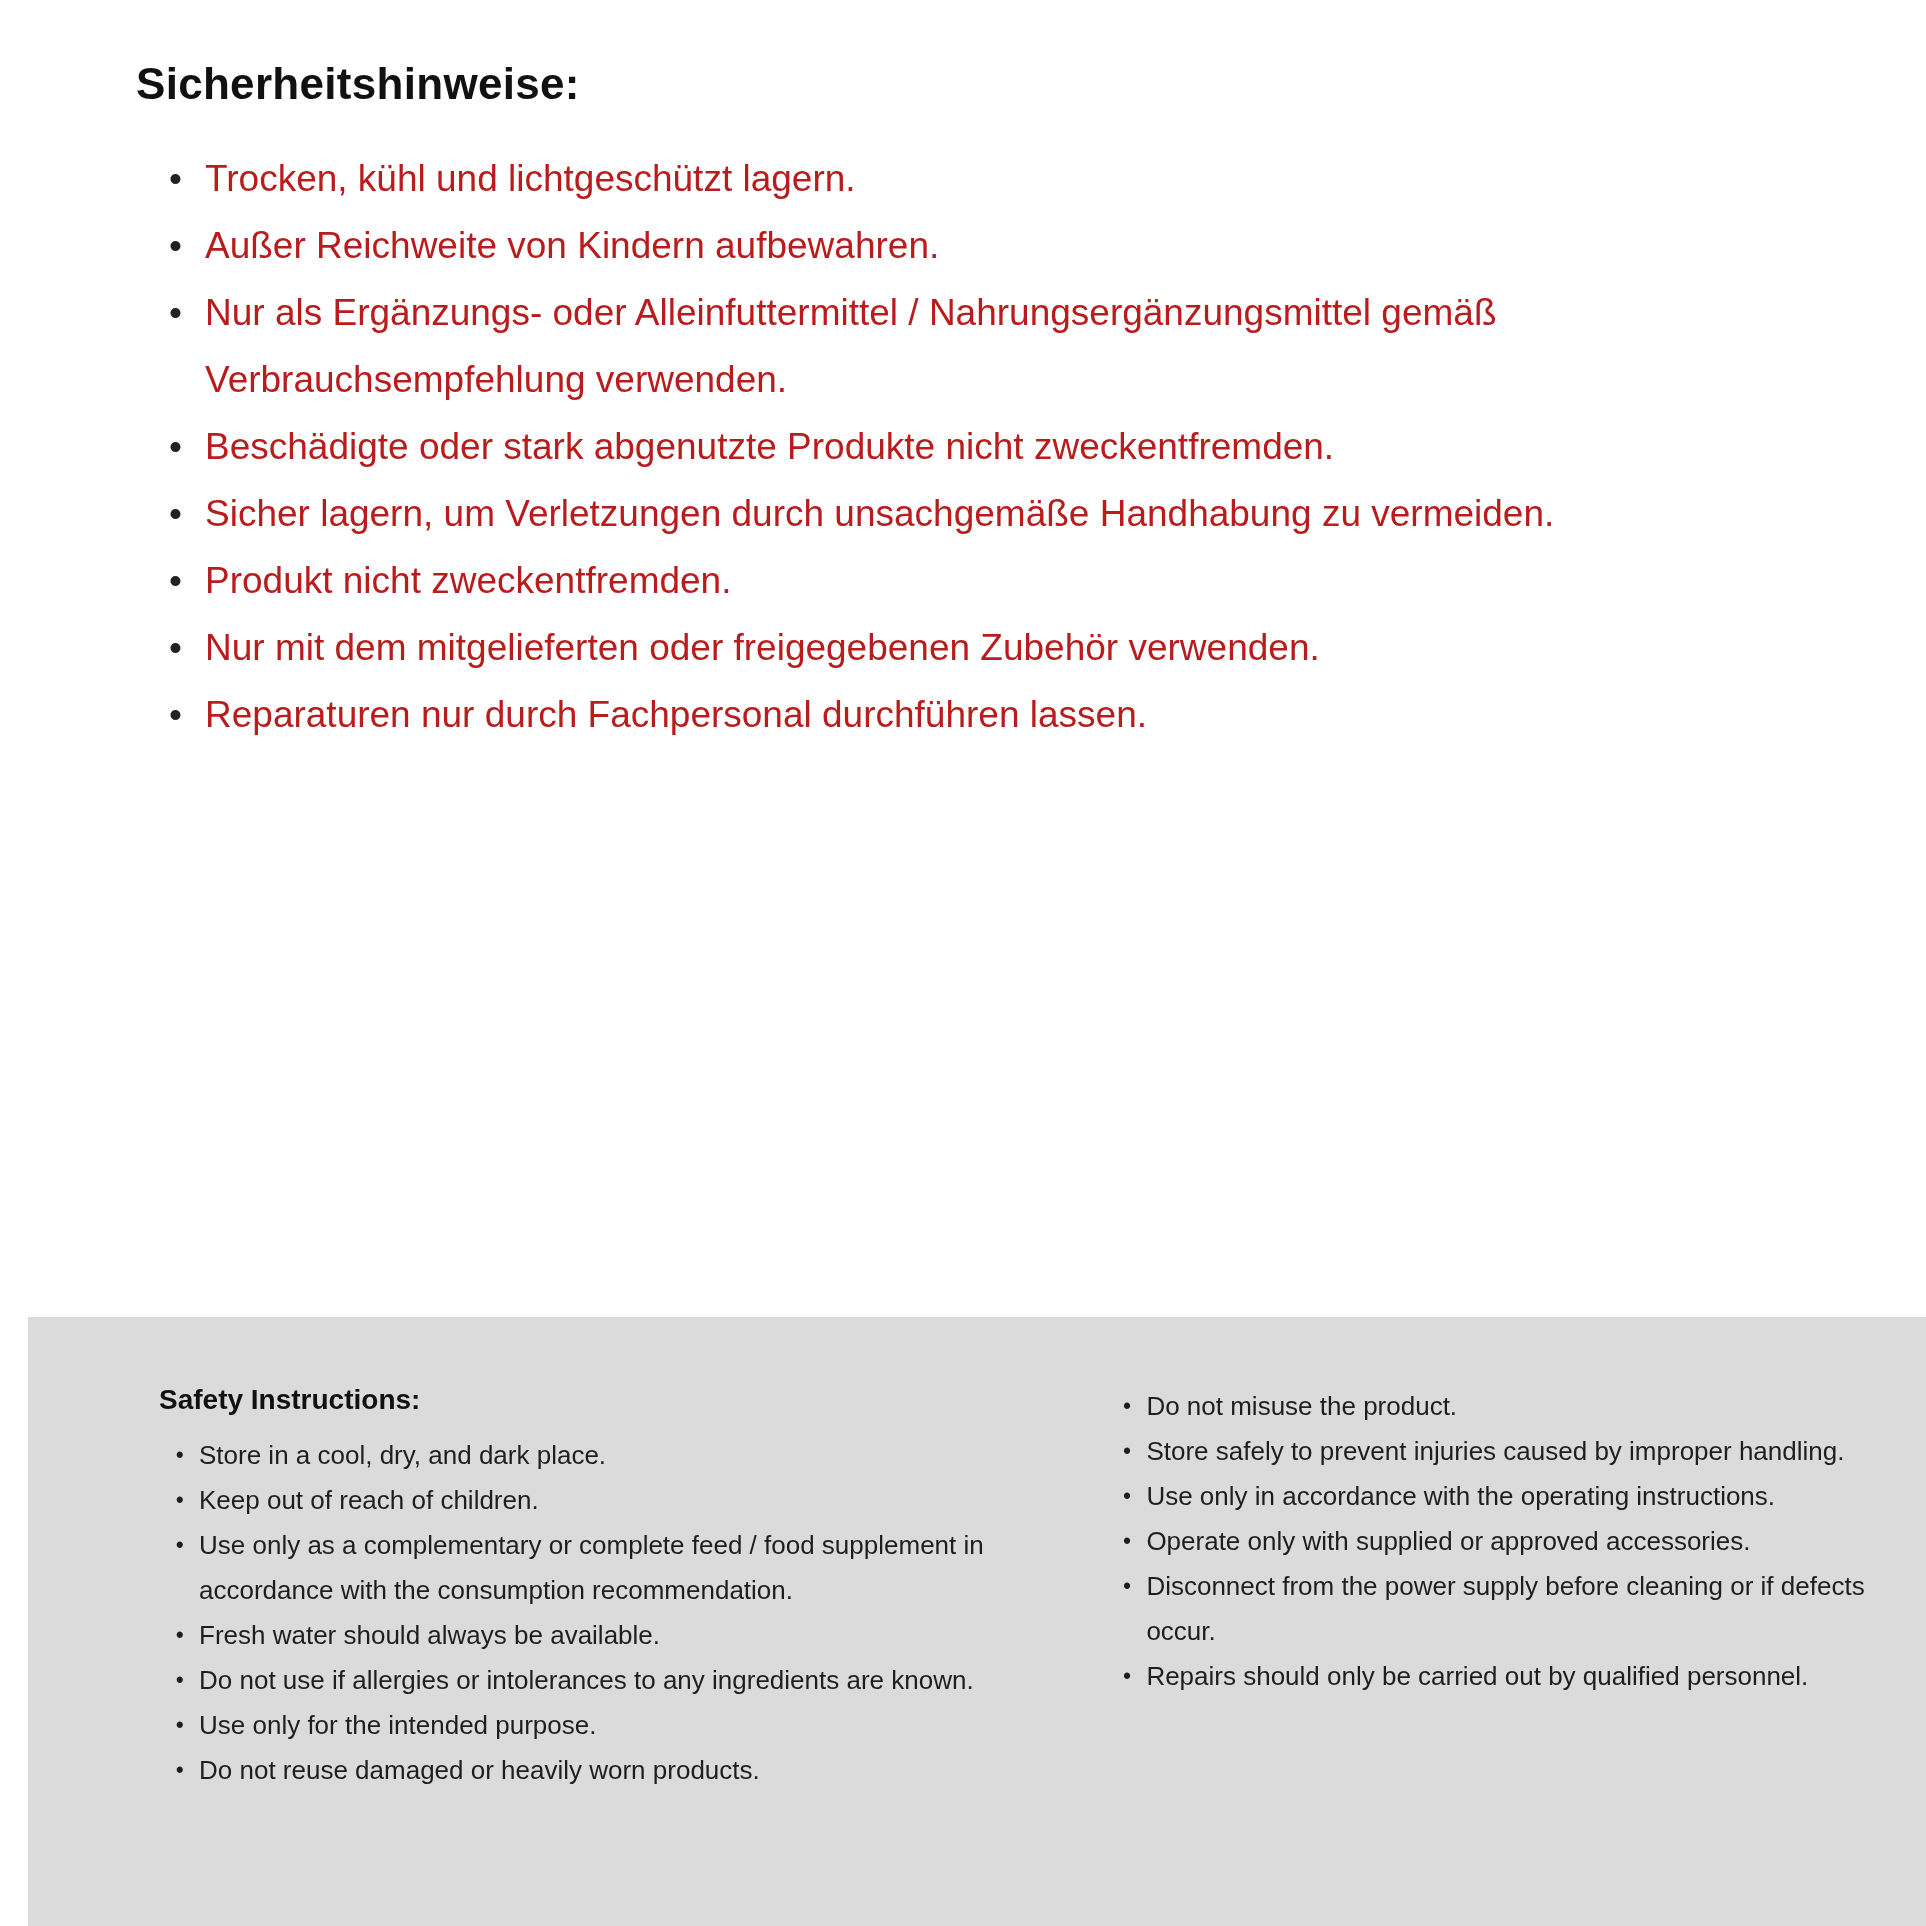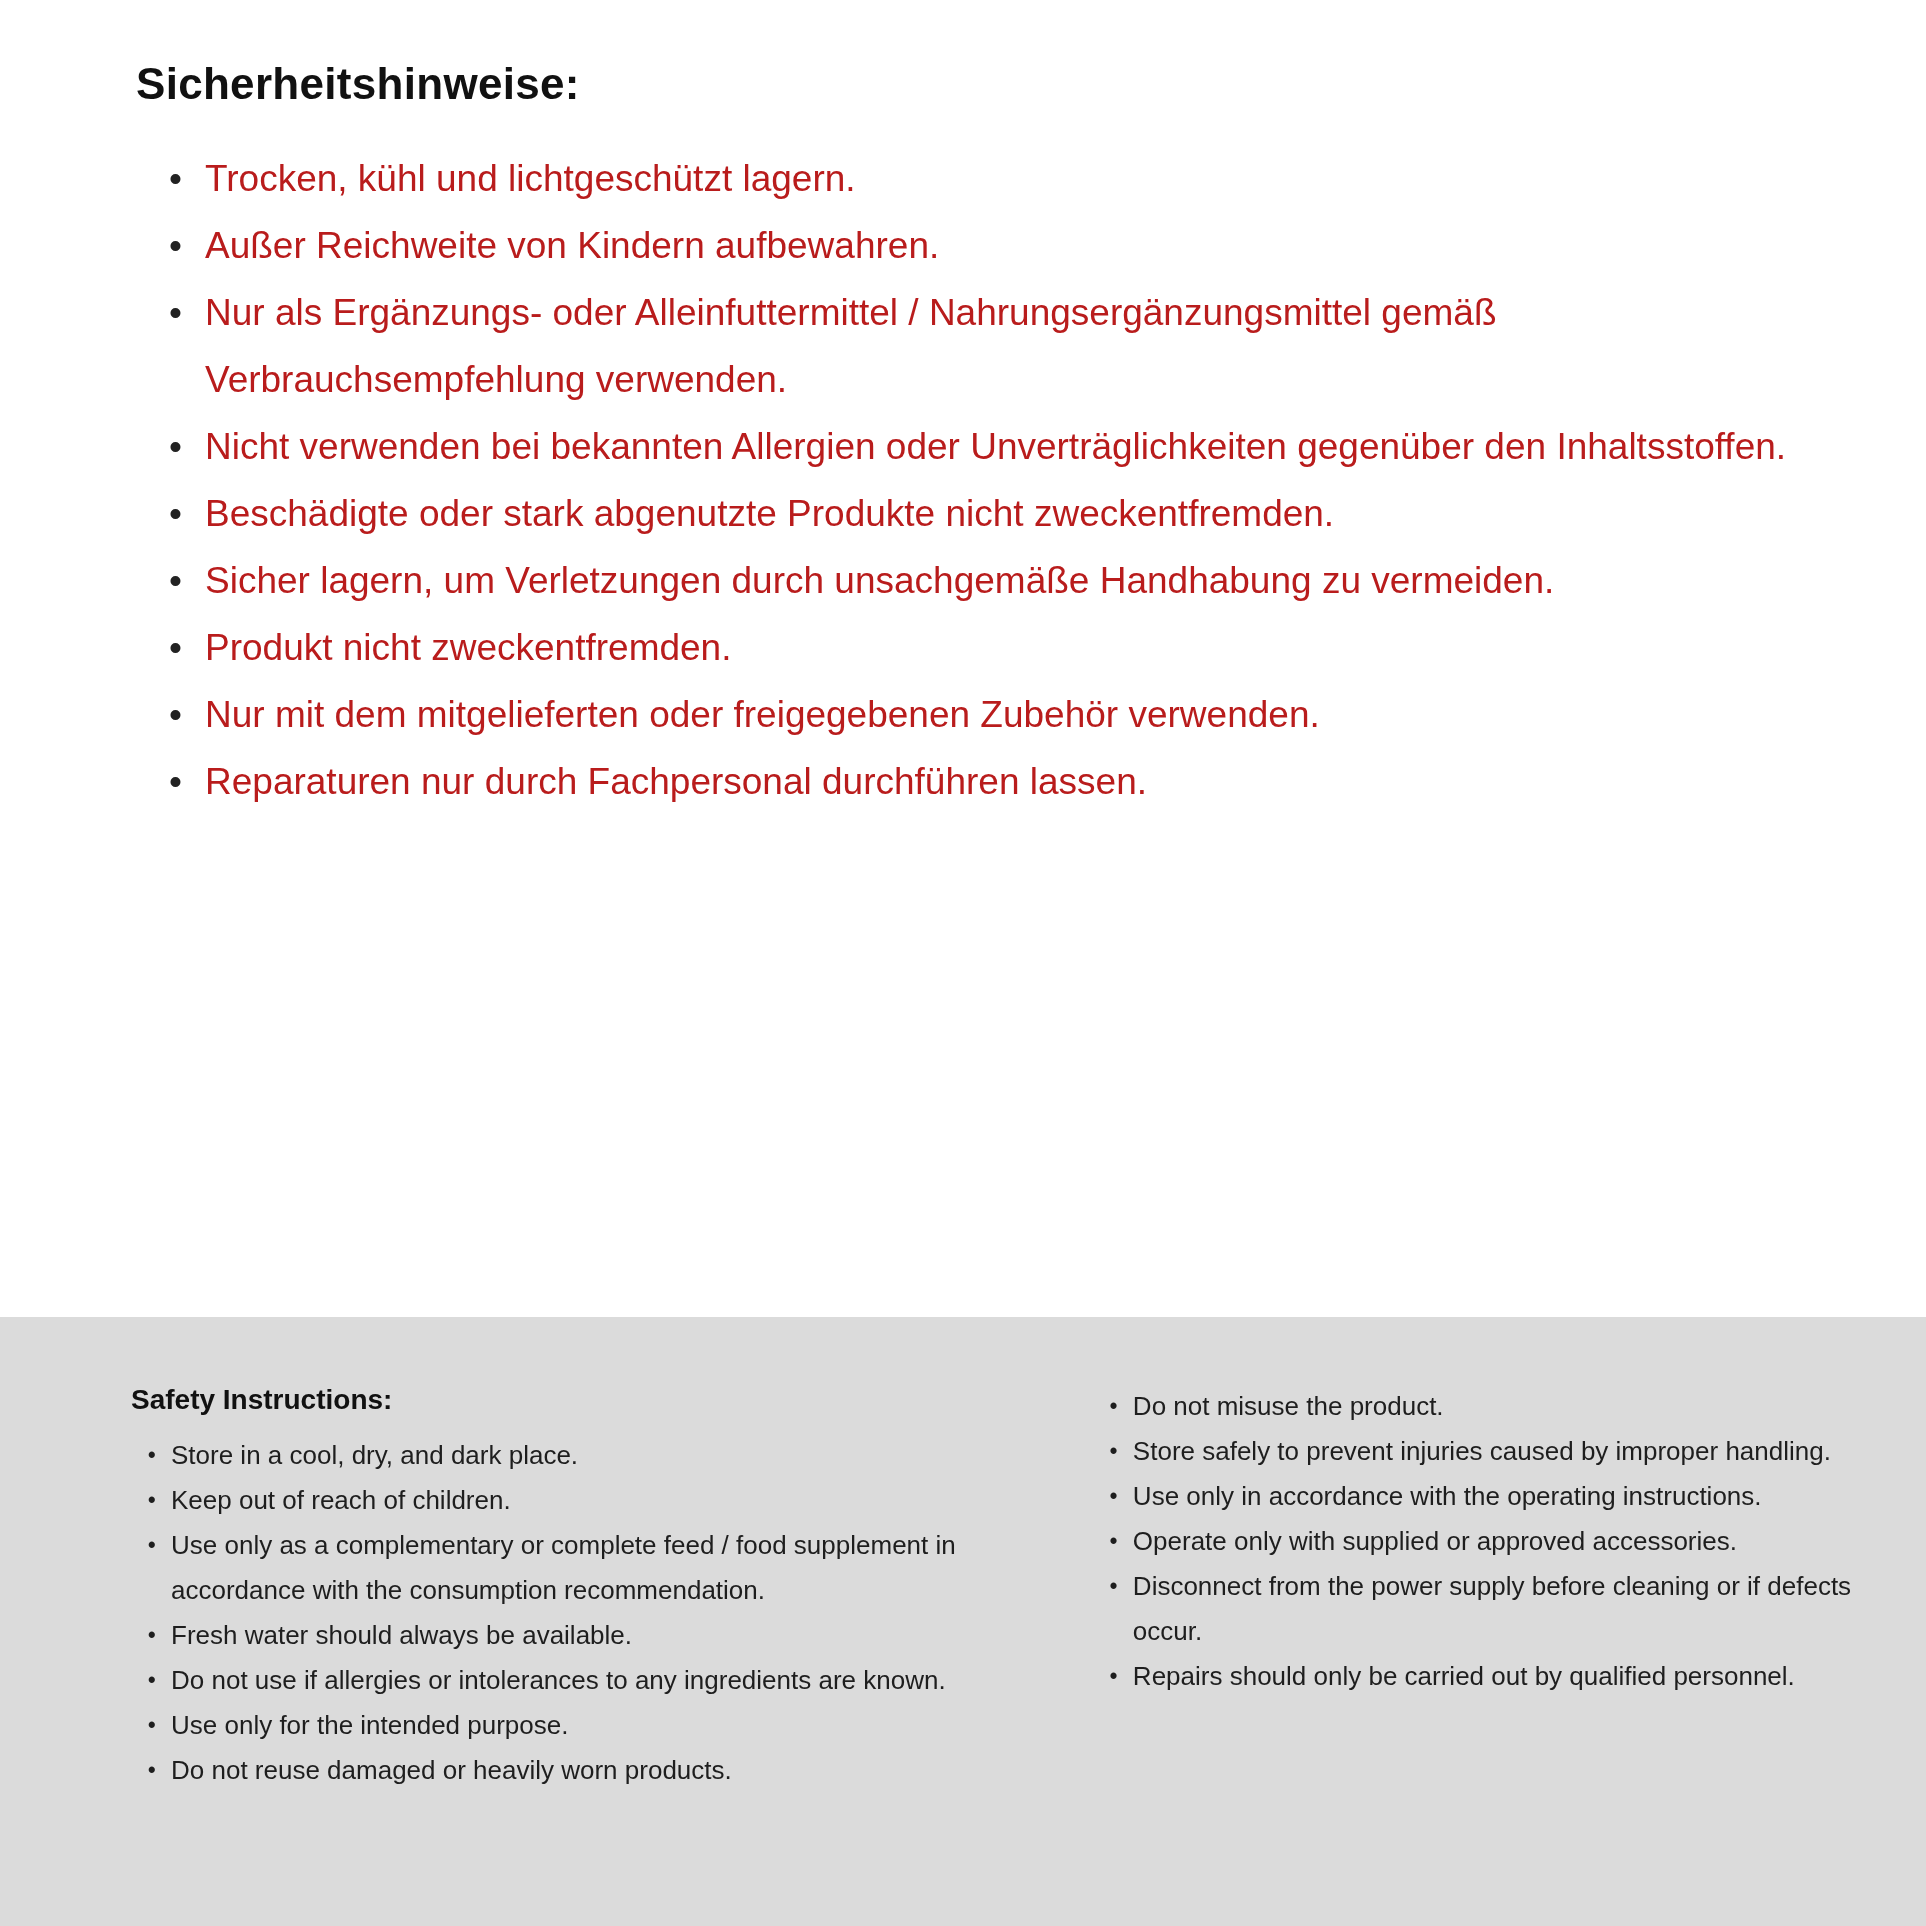--- a/index.html
+++ b/index.html
@@ -54,20 +54,21 @@
     color: #222222;
   }
 
   
   .section-english {
     flex: 1 1 auto;
     background: #dbdbdb;
     padding: 67px 41px 0 131px;
     display: flex;
     gap: 112px;
+    margin-left: 28px;
   }
 
   .col { display: flex; flex-direction: column; }
   .col-left  { width: 854px; }
   .col-right { width: 796px; }
 
   .section-english h2 {
     font-size: 28px;
     font-weight: 700;
     color: #111111;
@@ -96,21 +97,20 @@
 <body>
 
 <div class="page">
 
   <section class="section-german">
     <h1>Sicherheitshinweise:</h1>
     <ul>
       <li>Trocken, kühl und lichtgeschützt lagern.</li>
       <li>Außer Reichweite von Kindern aufbewahren.</li>
       <li>Nur als Ergänzungs- oder Alleinfuttermittel / Nahrungsergänzungsmittel gemäß Verbrauchsempfehlung verwenden.</li>
-      <li>Nicht verwenden bei bekannten Allergien oder Unverträglichkeiten gegenüber den Inhaltsstoffen.</li>
       <li>Beschädigte oder stark abgenutzte Produkte nicht zweckentfremden.</li>
       <li>Sicher lagern, um Verletzungen durch unsachgemäße Handhabung zu vermeiden.</li>
       <li>Produkt nicht zweckentfremden.</li>
       <li>Nur mit dem mitgelieferten oder freigegebenen Zubehör verwenden.</li>
       <li>Reparaturen nur durch Fachpersonal durchführen lassen.</li>
     </ul>
   </section>
 
   <section class="section-english">
 

